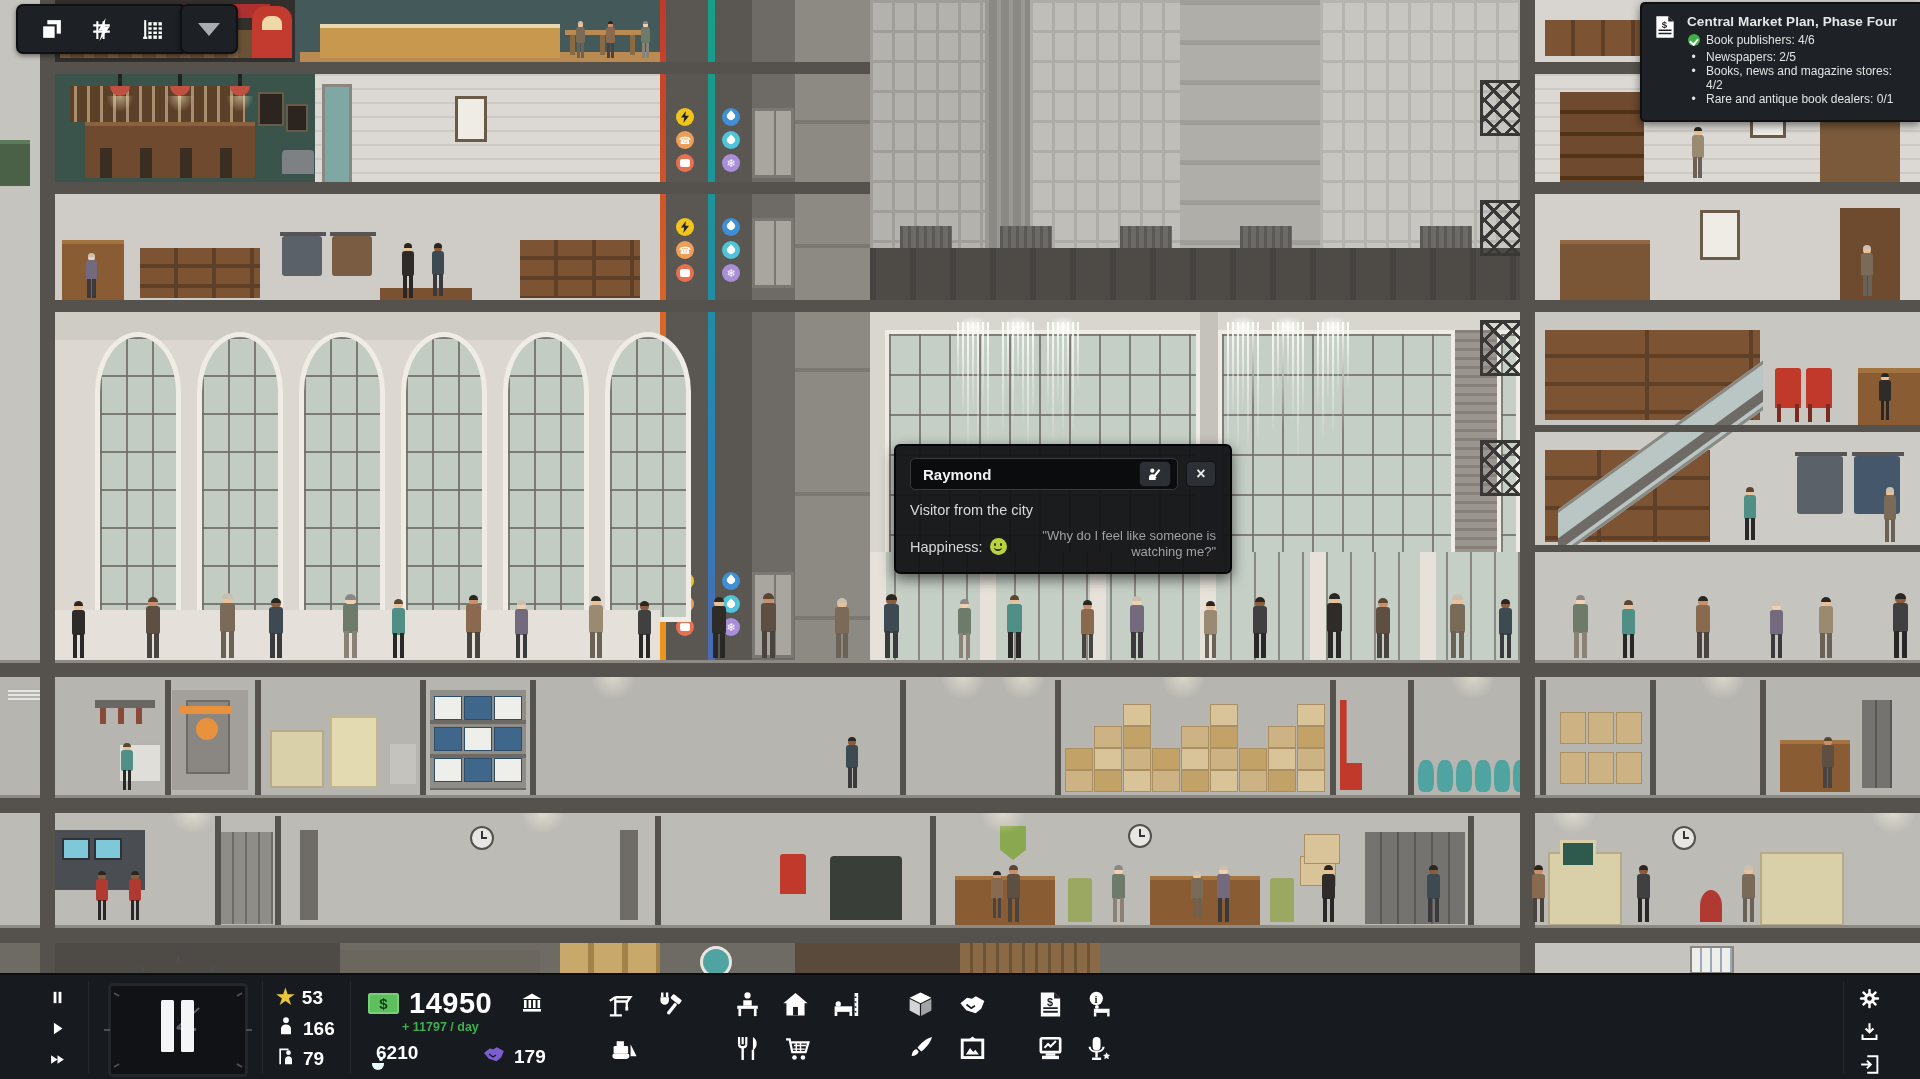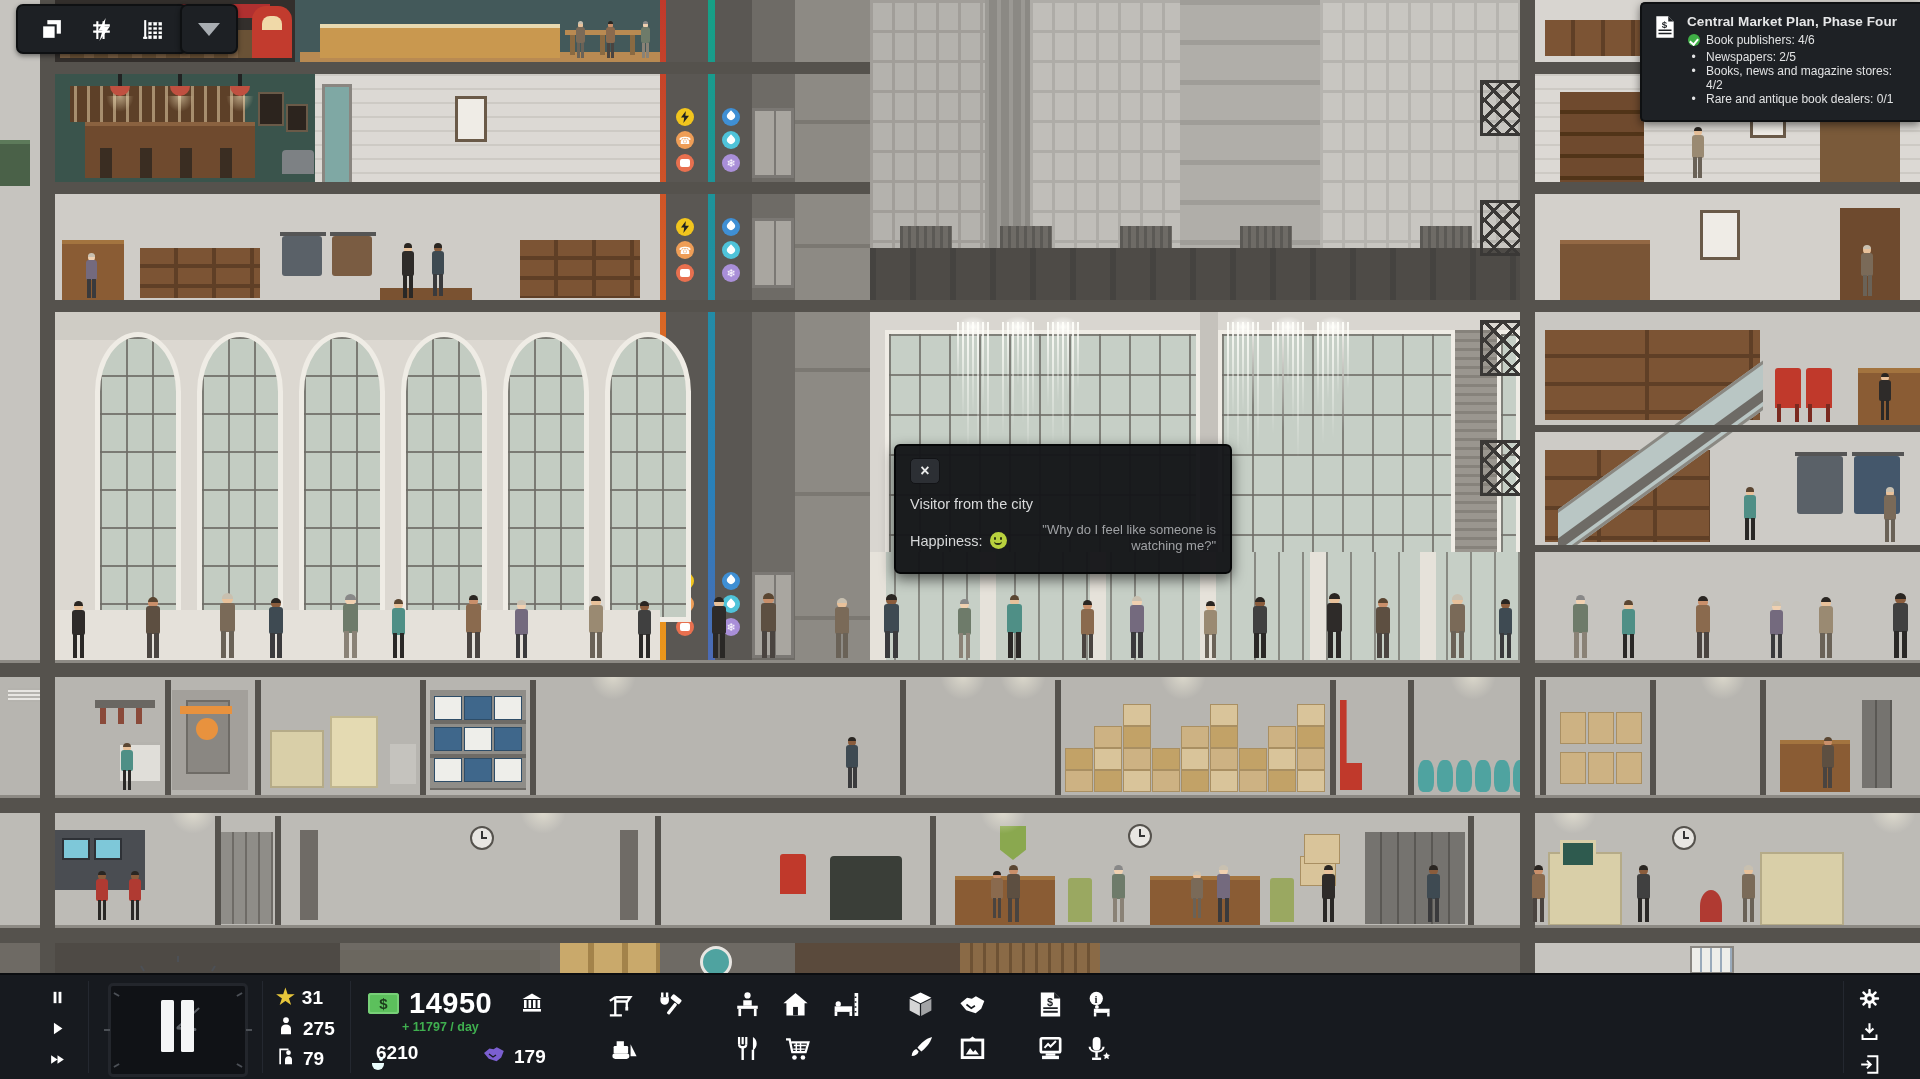--- a/index.html
+++ b/index.html
@@ -892,20 +892,31 @@
               <span class="gmark"><span class="gbullet">•</span></span>
               <span>Rare and antique book dealers: 0/1</span>
             </div>
           </div>
       </div>
     </div>
   </div>
 
   <div id="dialog">
     <div id="namebar">
+      <div id="namefield">
+        <span class="nm">Raymond</span>
+        <span class="dbtn" id="renamebtn">
+            <svg viewBox="0 0 24 24" fill="#fff">
+              <circle cx="8" cy="7" r="3.2"></circle>
+              <path d="M3 21v-4c0-3 2-4.8 5-4.8s5 1.8 5 4.8v4z"></path>
+              <rect x="13.5" y="4" width="3.4" height="12" rx="1" transform="rotate(38 15 10)"></rect>
+              <path d="M11.5 18.5l3.2-.9-2.3-2.4z"></path>
+            </svg>
+          </span>
+      </div>
       <span class="dbtn" id="closebtn">×</span>
     </div>
     <div id="dlgbody">
       <div id="visitor">Visitor from the city</div>
       <div id="happy">
         <span>Happiness:</span>
         <span class="smiley"></span>
       </div>
       <div id="quote">
         <span>"Why do I feel like someone is</span><br>
@@ -950,28 +961,28 @@
           <span class="tick" style="transform: rotate(330deg) translateY(-36px); transform-origin: 1px 38px;"></span>
         </div>
         <span class="hand" style="left: 65px; top: 12px; width: 2px; height: 30px; transform: rotate(48deg);"></span>
         <span class="hand" style="left: 64px; top: 22px; width: 3px; height: 20px; transform: rotate(95deg);"></span>
         <span class="pbar" style="left: 50px;"></span>
         <span class="pbar" style="left: 70px;"></span>
       </div>
     <div id="stats">
         <div class="statrow" style="left: 276px; top: 11px;">
           <span><span class="star">★</span></span>
-          <span>31</span>
+          <span>53</span>
         </div>
         <div class="statrow" style="left: 276px; top: 41px;">
           <span><svg viewBox="0 0 24 24" fill="#fff">
               <circle cx="12" cy="5" r="3.4"></circle>
               <path d="M6 22v-6.5c0-3.2 2.3-5.3 6-5.3s6 2.1 6 5.3V22z"></path>
             </svg></span>
-          <span>275</span>
+          <span>166</span>
         </div>
         <div class="statrow" style="left: 276px; top: 71px;">
           <span><svg viewBox="0 0 24 24" fill="#fff">
               <path d="M4 3h11v2H6v17H4z"></path>
               <circle cx="15" cy="8" r="2.8"></circle>
               <path d="M10.8 22v-5.4c0-2.7 1.7-4.3 4.2-4.3s4.2 1.6 4.2 4.3V22z"></path>
             </svg></span>
           <span>79</span>
         </div>
       </div>

